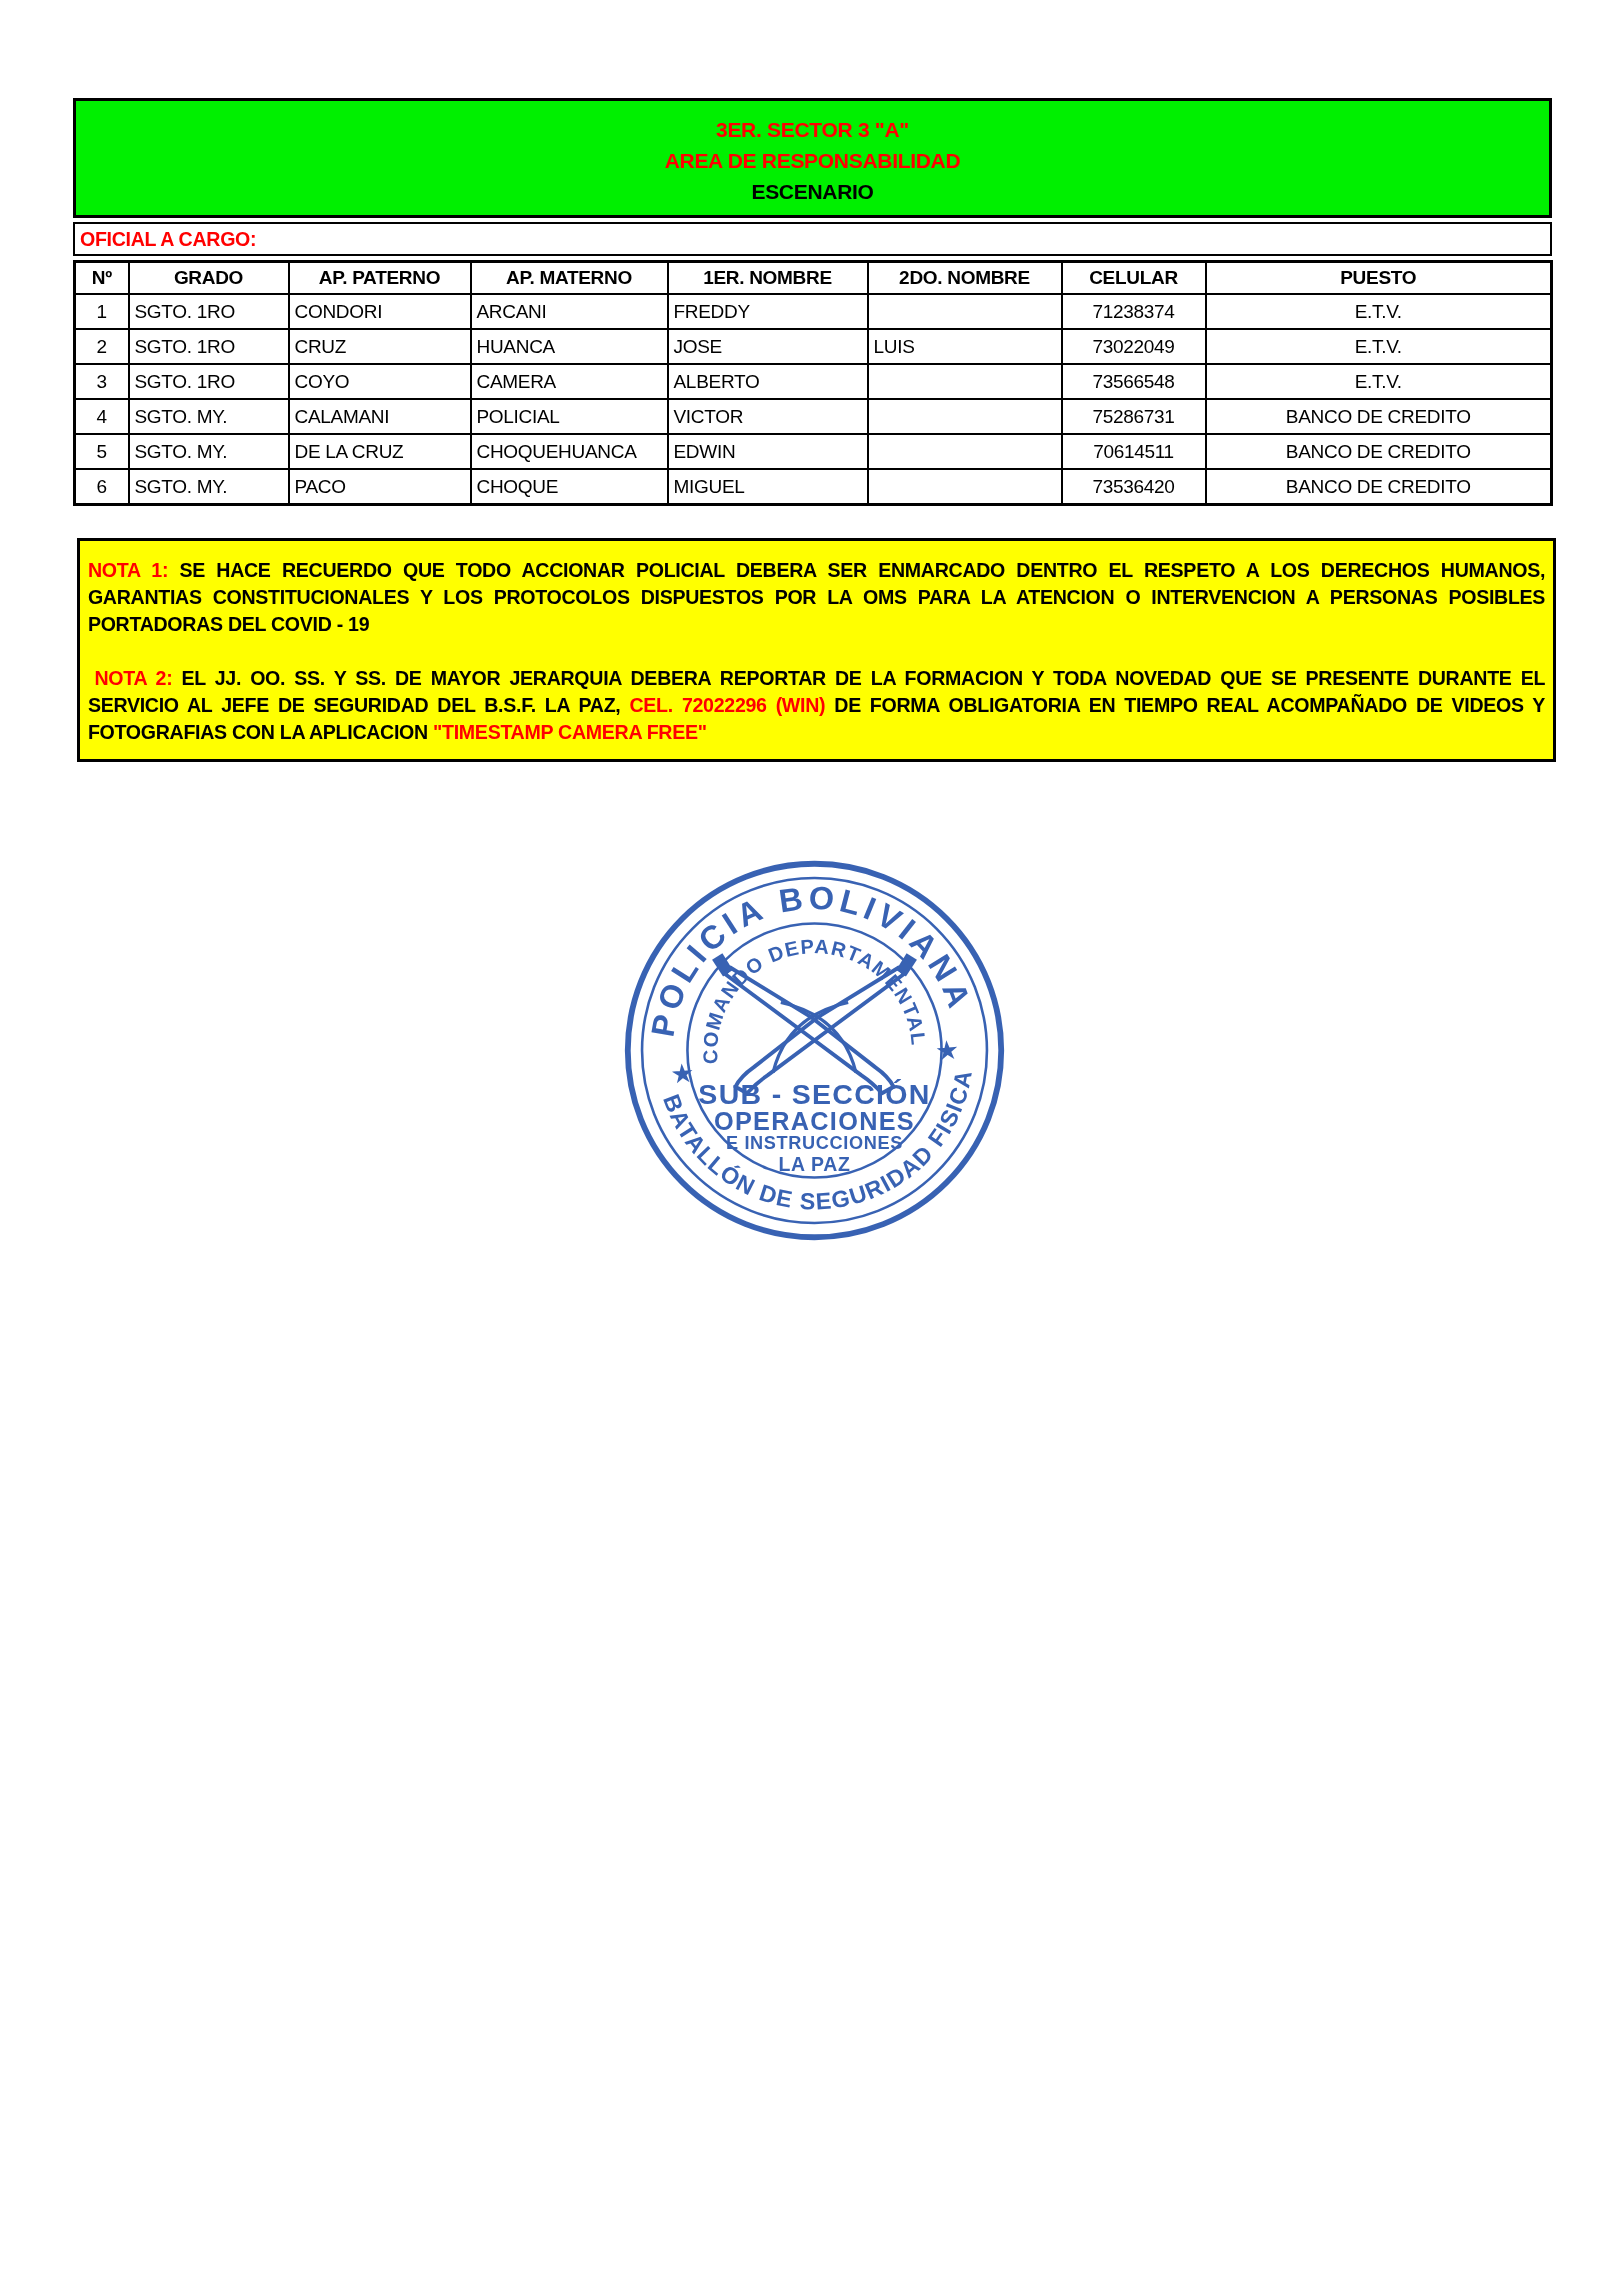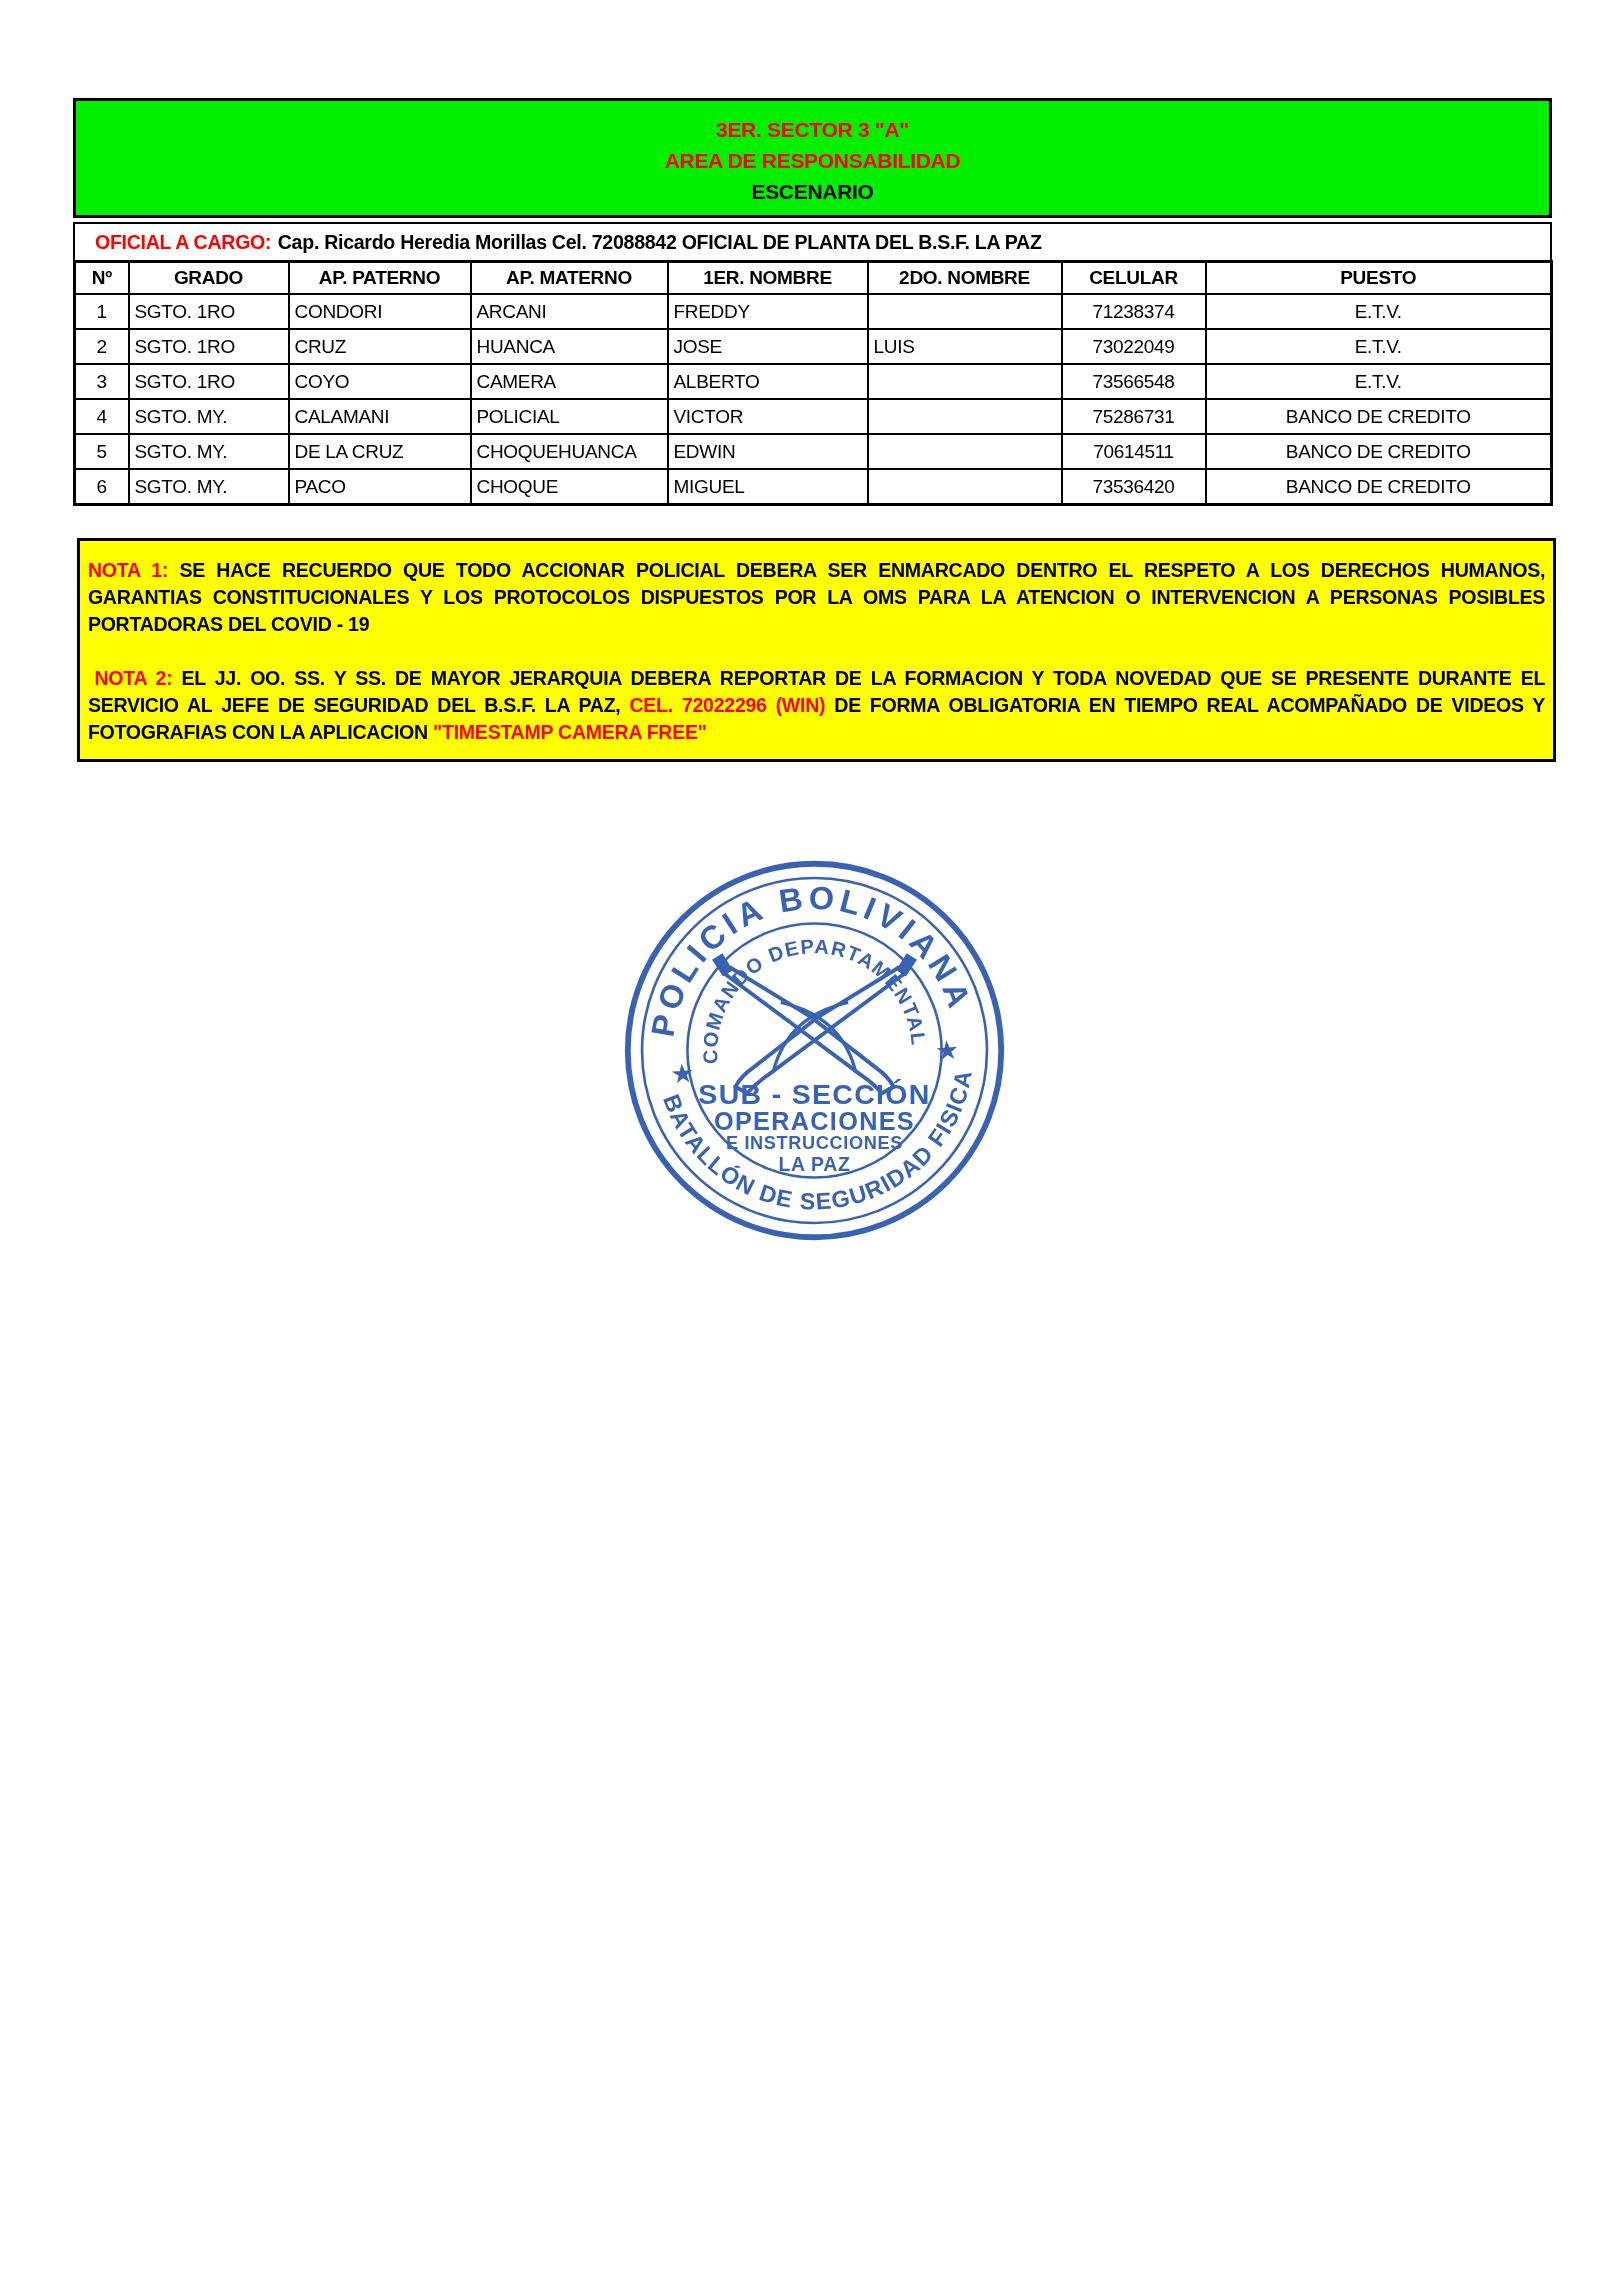--- a/index.html
+++ b/index.html
@@ -14,23 +14,23 @@
   
   .green-header{
     left:73px;top:98px;width:1479px;height:120px;
     border:3.3px solid #000;background:var(--green);
     text-align:center;padding-top:13px;
     font-weight:bold;font-size:21px;line-height:31px;letter-spacing:-0.3px;
   }
 
   
   .oficial-row{
-    left:73px;top:222px;width:1479px;height:40px;
+    left:73px;top:222px;width:1479px;height:34px;
     border:2.6px solid #000;background:#fff;
-    display:flex;align-items:center;padding-left:20px;
+    display:flex;align-items:center;padding-left:5px;
     font-weight:bold;font-size:19.6px;letter-spacing:-0.3px;white-space:nowrap;
   }
   .oficial-row .red{margin-right:6.5px;}
 
   
   table.roster{
     position:absolute;left:73px;top:260px;width:1479px;
     border-collapse:collapse;table-layout:fixed;background:#fff;
     font-size:19px;letter-spacing:-0.3px;
   }
@@ -76,21 +76,20 @@
 <body style="--green: #00f000; --yellow: #ffff00; --red: #ff0000; --stamp-blue: #2a57ae;">
 
 <div class="abs green-header">
   <div class="red">3ER. SECTOR 3 "A"</div>
   <div class="red">AREA DE RESPONSABILIDAD</div>
   <div>ESCENARIO</div>
 </div>
 
 <div class="abs oficial-row">
   <span class="red">OFICIAL A CARGO:</span>
-  <span>Cap. Ricardo Heredia Morillas Cel. 72088842 OFICIAL DE PLANTA DEL B.S.F. LA PAZ</span>
 </div>
 
 <table class="roster">
   <colgroup>
     <col style="width:54px">
       <col style="width:160px">
       <col style="width:182px">
       <col style="width:197px">
     <col style="width:200px">
       <col style="width:194px">

